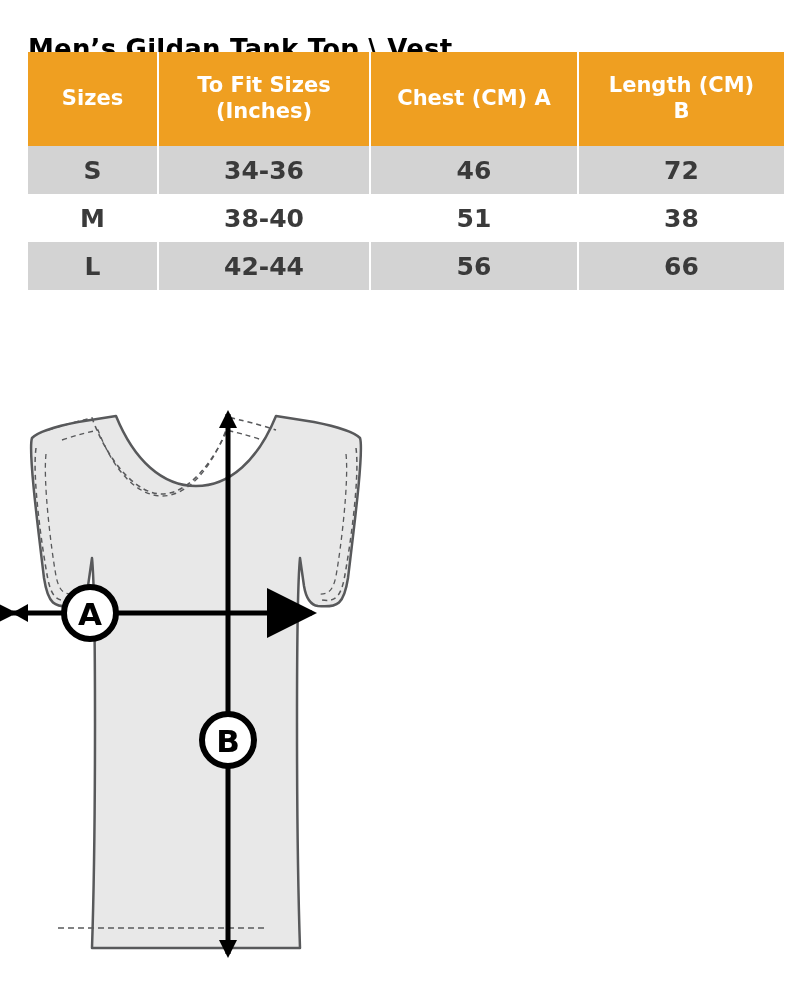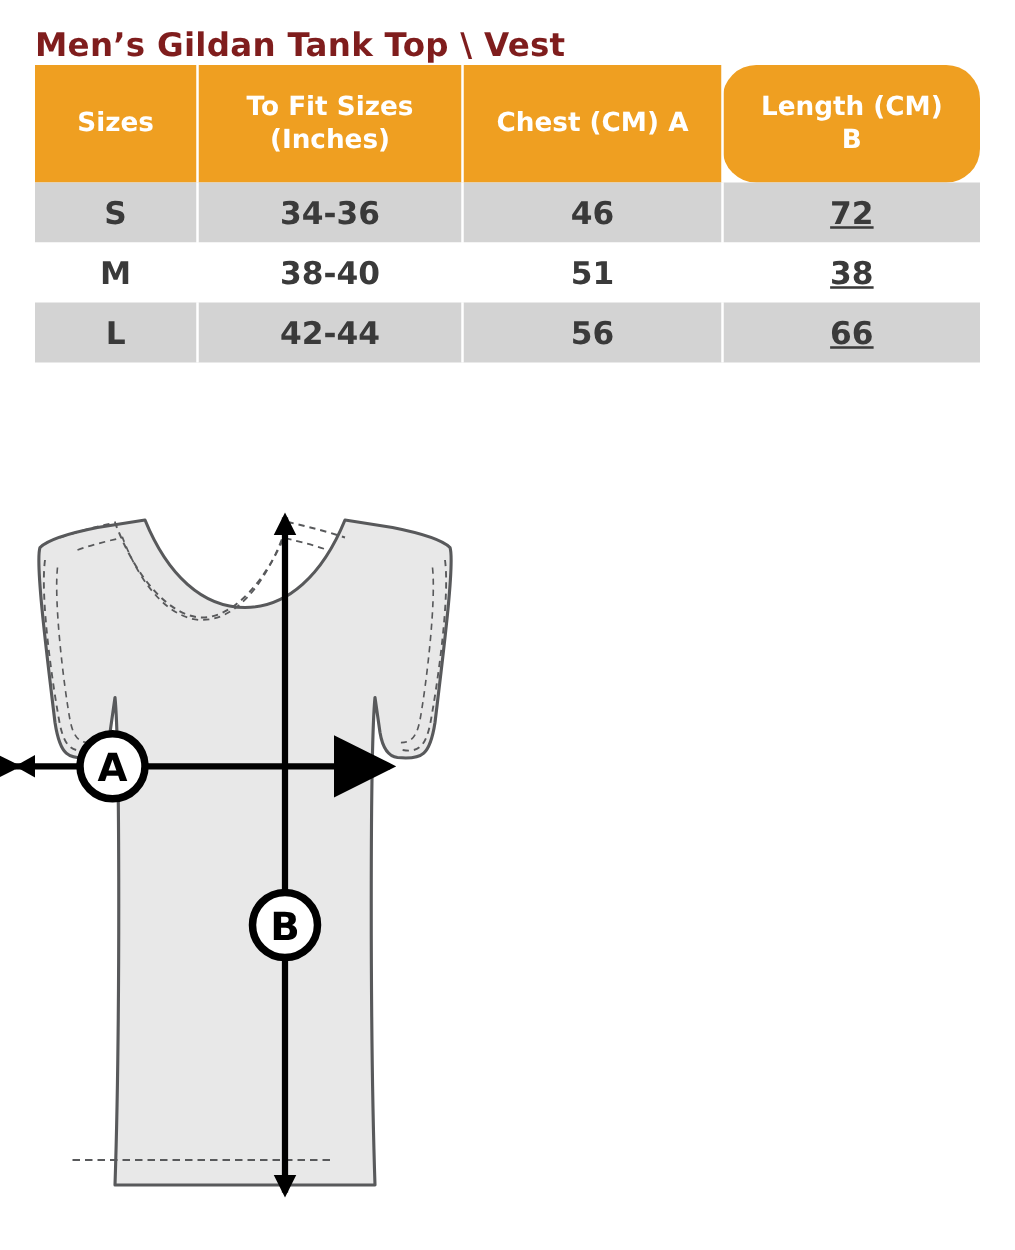--- a/index.html
+++ b/index.html
@@ -15,26 +15,26 @@
     position: relative;
     overflow: hidden;
   }
   .page {
     width: 812px;
     height: 1000px;
     position: relative;
   }
   .title {
     position: absolute;
-    top: 22px;
+    top: 34px;
     left: 28px;
     font-size: 26px;
     font-weight: bold;
     letter-spacing: 0.2px;
-    color: #7f1d1d;
+    color: #000000;
     white-space: nowrap;
   }
   table.size-table {
     position: absolute;
     top: 52px;
     left: 28px;
     width: 756px;
     border-collapse: collapse;
     table-layout: fixed;
   }
@@ -43,32 +43,32 @@
     color: #ffffff;
     font-size: 21px;
     font-weight: bold;
     text-align: center;
     padding: 10px 4px;
     border-right: 2px solid #ffffff;
     line-height: 1.22;
     height: 74px;
     vertical-align: middle;
   }
-  table.size-table th:last-child { border-right: none; border-radius: 27px; }
+  table.size-table th:last-child { border-right: none; }
   table.size-table td {
     font-size: 25px;
     font-weight: bold;
     text-align: center;
     color: #3a3a3a;
     height: 48px;
     padding: 0;
     border-right: 2px solid #ffffff;
     vertical-align: middle;
   }
-  table.size-table td:last-child { border-right: none; text-decoration: underline; }
+  table.size-table td:last-child { border-right: none; }
   table.size-table tr.odd td { background: #d3d3d3; }
   table.size-table tr.even td { background: #ffffff; }
   .col-size   { width: 130px; }
   .col-chest  { width: 212px; }
   .col-width  { width: 208px; }
   .col-length { width: 206px; }
 
   .diagram {
     position: absolute;
     top: 408px;

